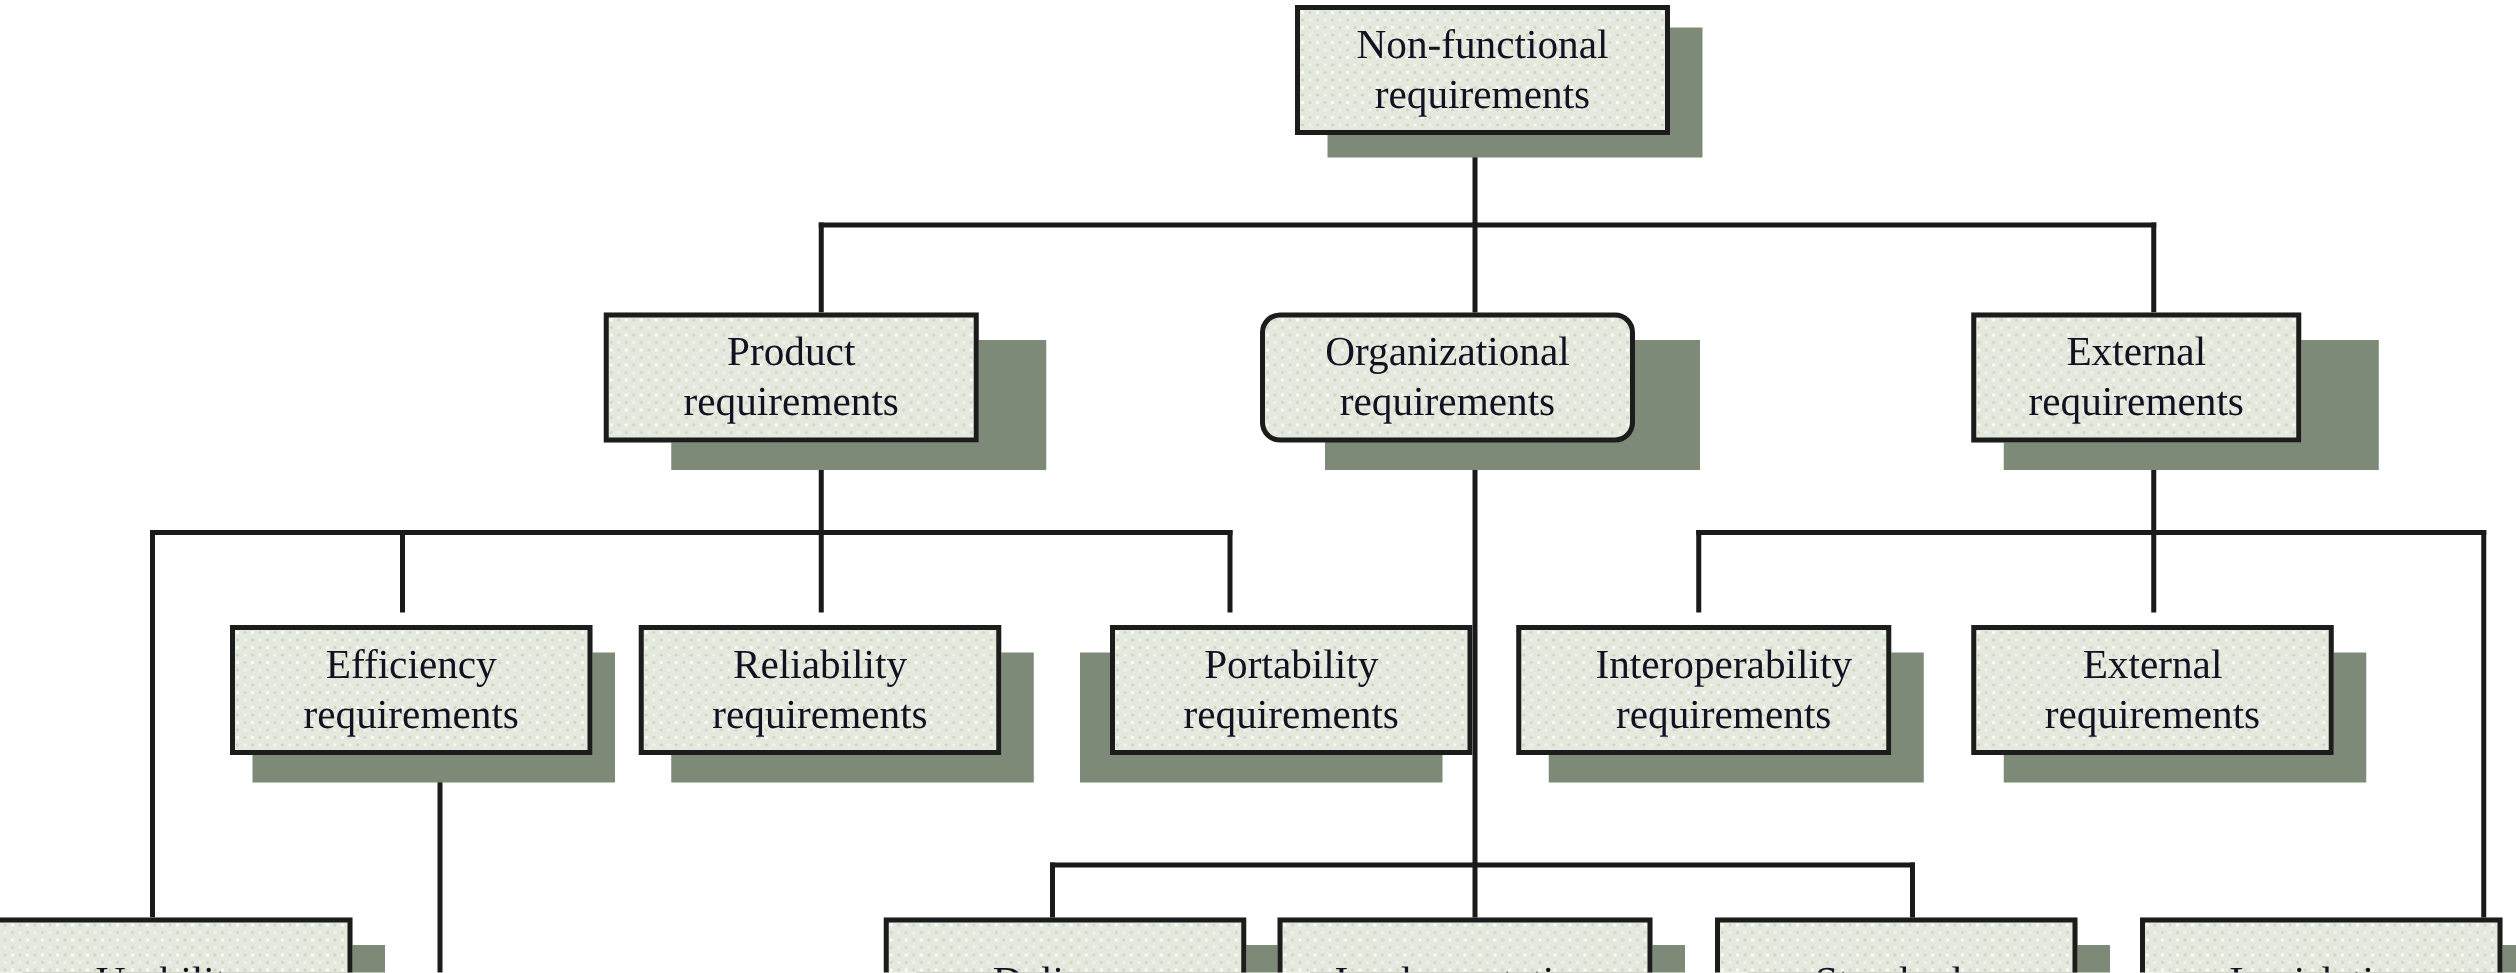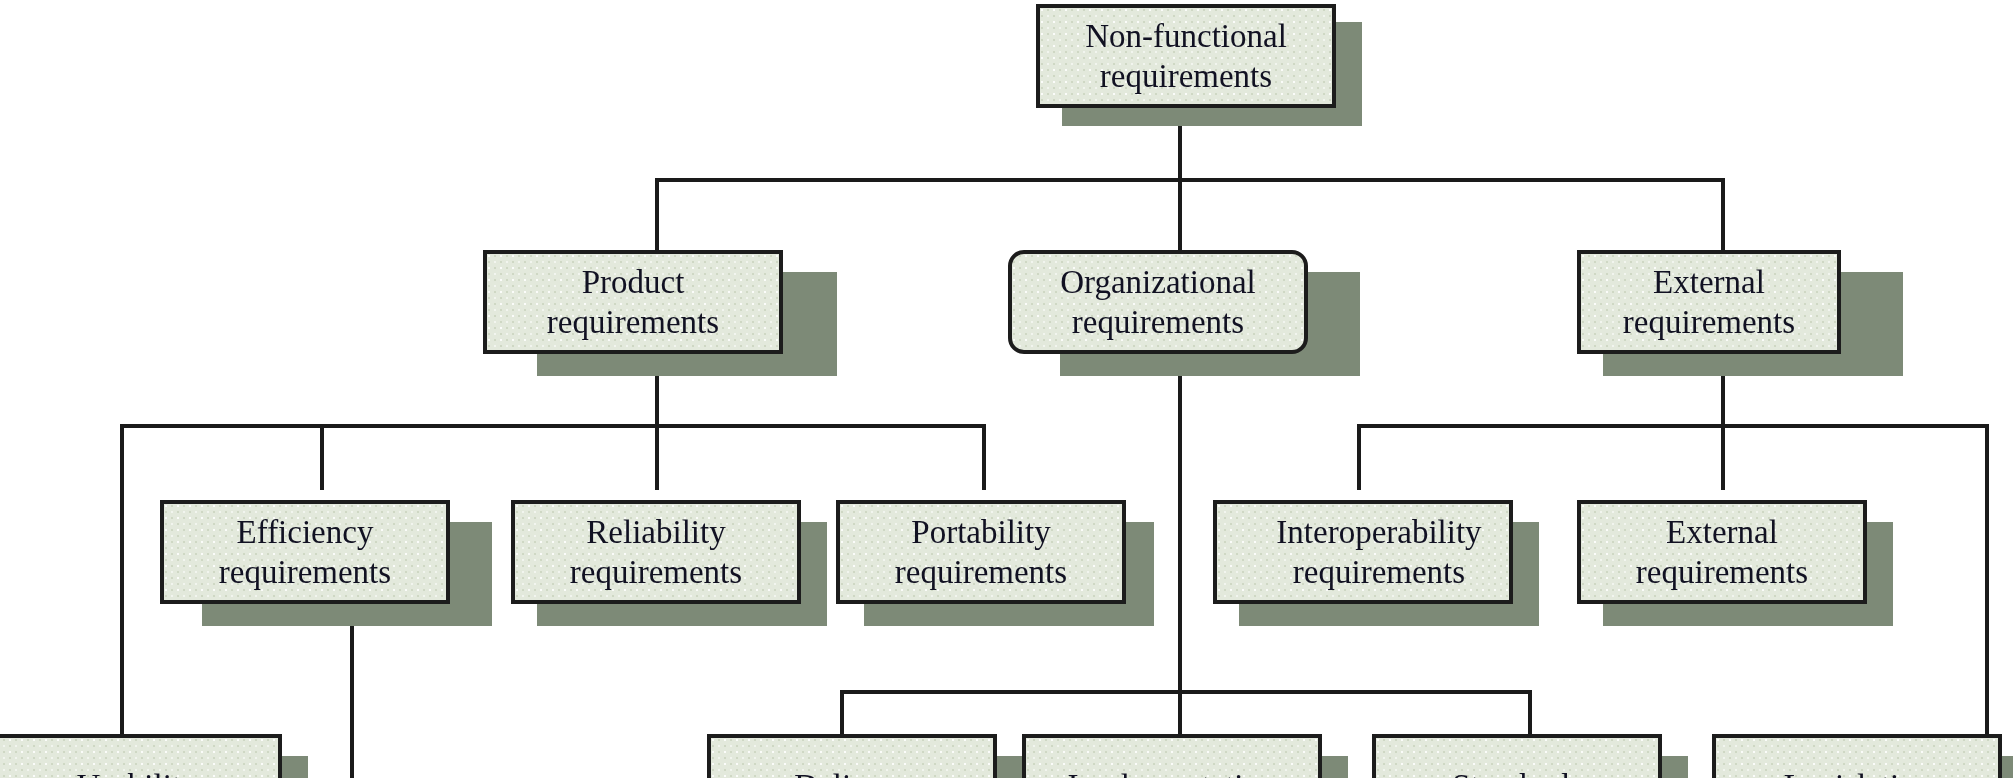--- a/index.html
+++ b/index.html
@@ -106,31 +106,31 @@
   <div class="node" style="left:1008px;top:250px;width:300px;height:104px;border-radius:16px;">
     <span class="lbl">Organizational
 requirements</span>
   </div>
 
   <div class="node" style="left:1577px;top:250px;width:264px;height:104px;">
     <span class="lbl">External
 requirements</span>
   </div>
 
-  <div class="node" style="left:160px;top:500px;width:290px;height:104px;">
+  <div class="node" style="left:184px;top:500px;width:290px;height:104px;">
     <span class="lbl">Efficiency
 requirements</span>
   </div>
 
   <div class="node" style="left:511px;top:500px;width:290px;height:104px;font-family:Liberation Serif, serif;">
     <span class="lbl">Reliability
 requirements</span>
   </div>
 
-  <div class="node" style="left:836px;top:500px;width:290px;height:104px;">
+  <div class="node" style="left:888px;top:500px;width:290px;height:104px;">
     <span class="lbl">Portability
 requirements</span>
   </div>
 
   <div class="node" style="left:1213px;top:500px;width:300px;height:104px;padding-left:32px;">
     <span class="lbl">Interoperability
 requirements</span>
   </div>
 
   <div class="node" style="left:1577px;top:500px;width:290px;height:104px;">

